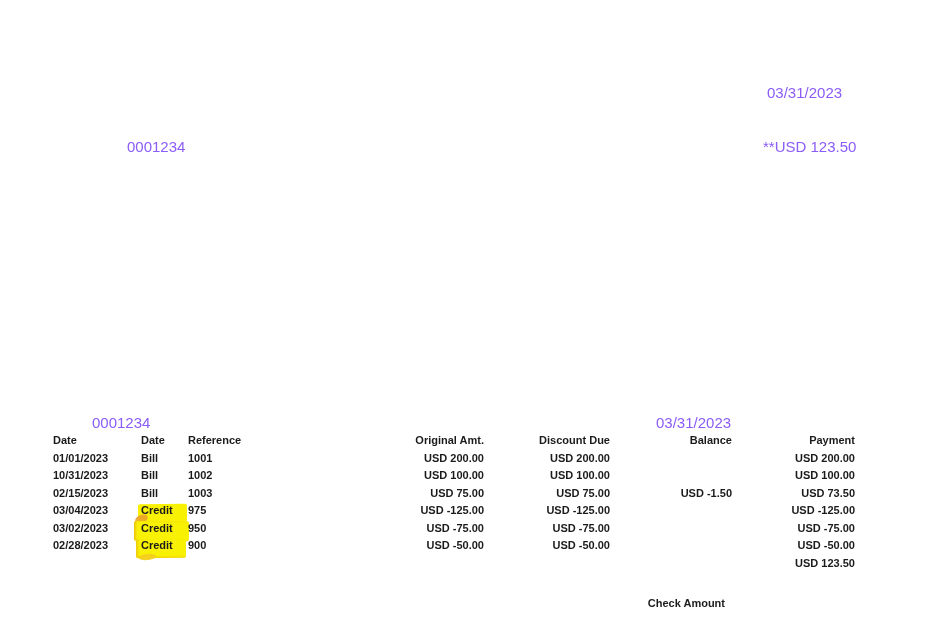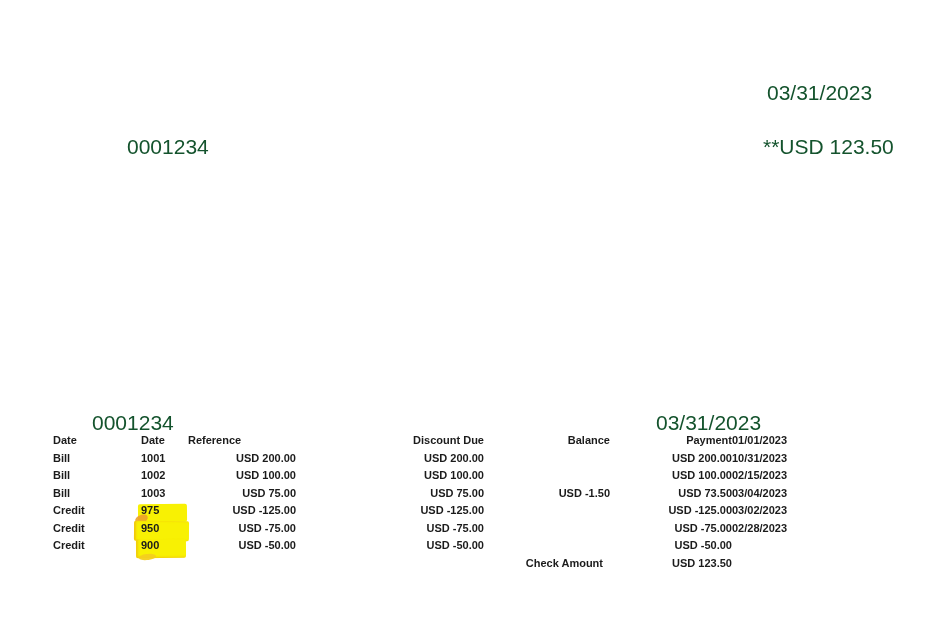--- a/index.html
+++ b/index.html
@@ -10,23 +10,23 @@
     color: #1b1b1b;
     overflow: hidden;
   }
   .page {
     position: relative;
     width: 930px; height: 639px;
     background: #ffffff;
   }
   .abs { position: absolute; white-space: nowrap; }
   .txt {
-    font-size: 21px;
+    font-size: 15px;
     line-height: 17px;
-    color: #14532d;
+    color: #8b5cf6;
   }
 
   
   .check-date     { left: 767px; top: 84px; }
   .check-number   { left: 127px; top: 138px; }
   .check-amount   { left: 763px; top: 138px; }
   .amount-words   { left: 53px;  top: 175px; letter-spacing: 0.1px; }
 
   
   .stub-number { left: 92px;  top: 414px; }
@@ -43,21 +43,21 @@
   }
   .stub-table .cell {
     height: 17.5px;
     line-height: 17.5px;
     font-size: 11px;
     white-space: nowrap;
     overflow: visible;
     font-weight: bold;
   }
   .stub-table .num { text-align: right; }
-  .stub-table .pad-r { padding-right: 7px; }
+  .stub-table .pad-r { padding-right: 7px; margin-top: 40px; }
 
   
   .hl {
     position: absolute;
     background: #f8f103;
     z-index: 1;
     border-radius: 2px;
   }
   .hl-1 { left: 138px; top: 504px; width: 49px; height: 18px; transform: rotate(-0.6deg); }
   .hl-2 { left: 134px; top: 521px; width: 55px; height: 20px; transform: rotate(0.5deg);
@@ -91,20 +91,21 @@
   <div class="hl-smudge-2"></div>
 
   <div class="abs txt stub-number">0001234</div>
   <div class="abs txt stub-date">03/31/2023</div>
 
   <div class="stub-table">
 
     <div class="cell">Date</div>
     <div class="cell">Date</div>
     <div class="cell">Reference</div>
+    <div class="cell num">Original Amt.</div>
     <div class="cell num">Discount Due</div>
     <div class="cell num">Balance</div>
     <div class="cell num">Payment</div>
 
     <div class="cell">01/01/2023</div>
     <div class="cell">Bill</div>
     <div class="cell">1001</div>
     <div class="cell num">USD 200.00</div>
     <div class="cell num">USD 200.00</div>
     <div class="cell num"></div>

